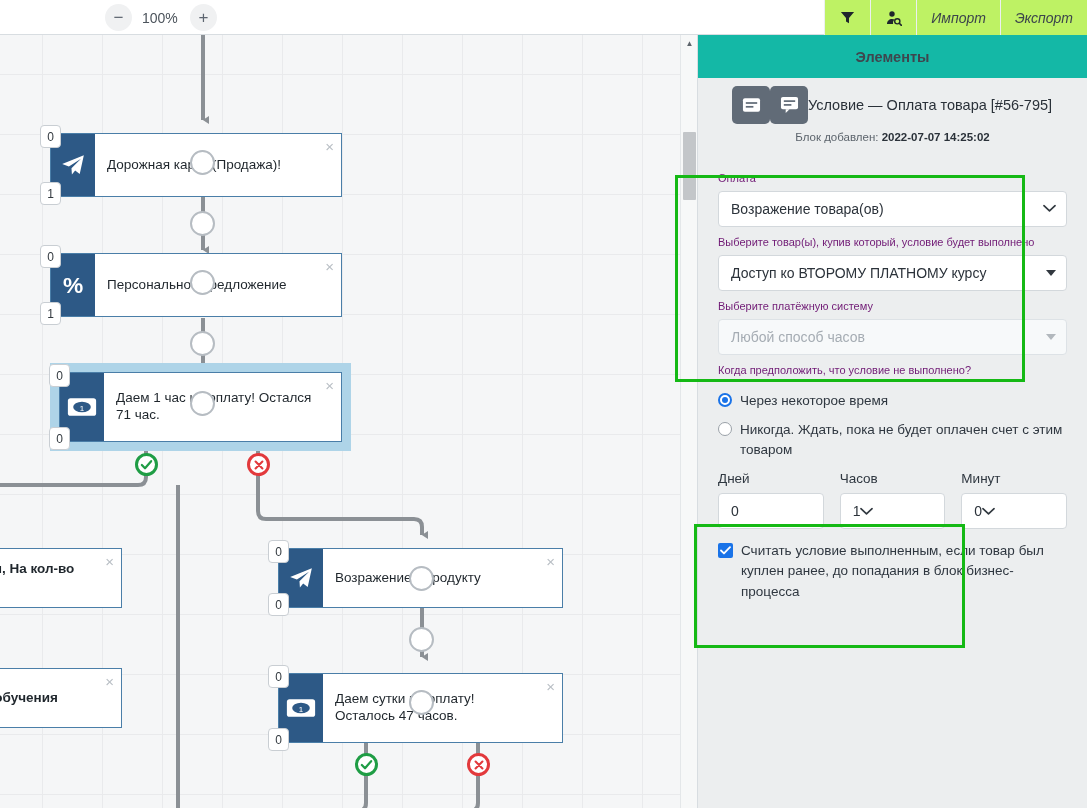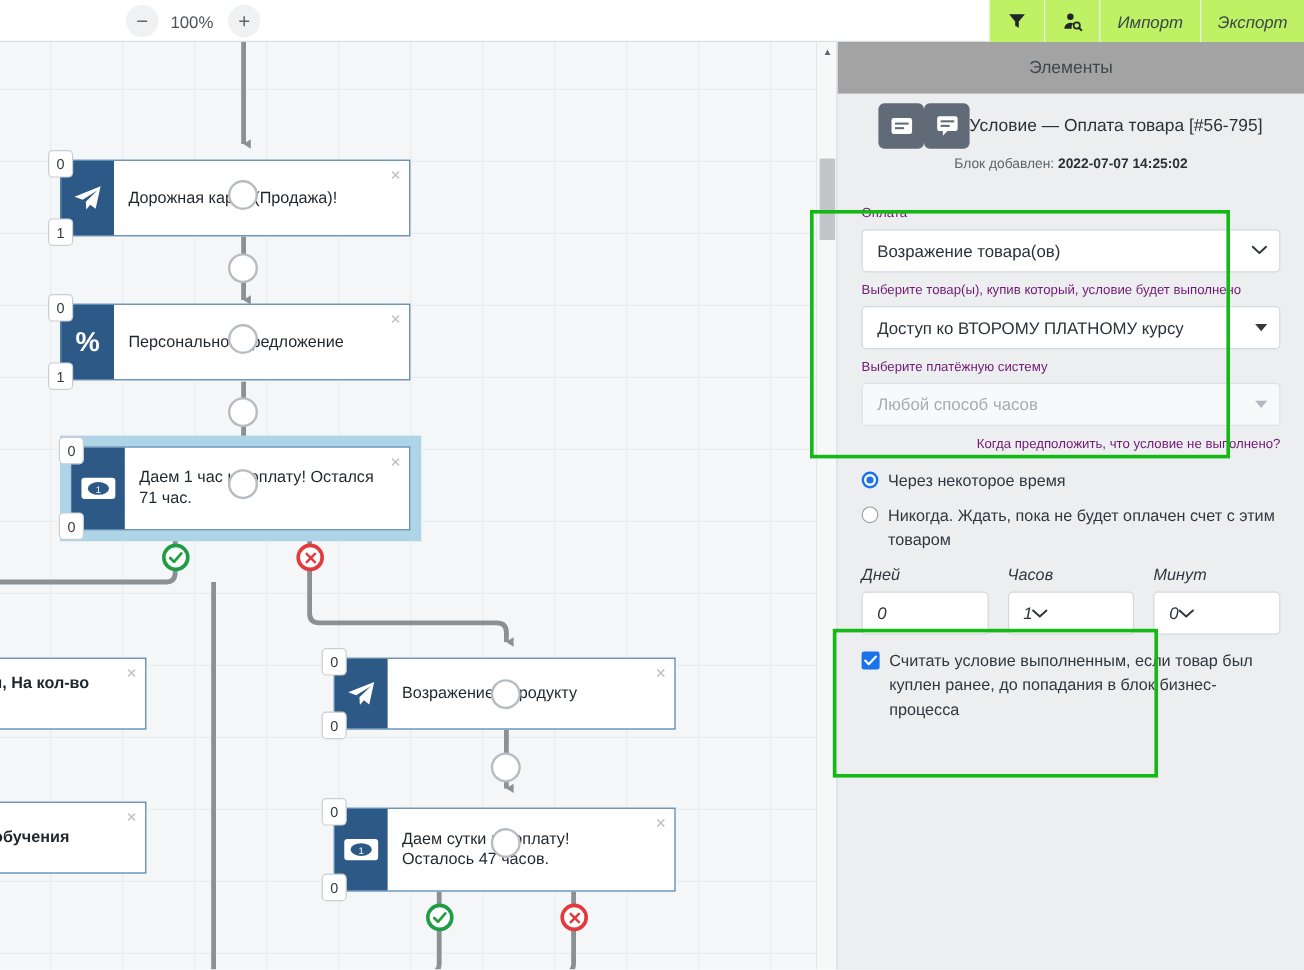--- a/index.html
+++ b/index.html
@@ -131,21 +131,21 @@
     background: #eceeef;
     border-left: 1px solid #d8dde1;
     overflow: hidden;
   }
   .tabs { display: flex; height: 43px; background: #eceeef; }
   .tab {
     flex: 1 1 50%;
     display: flex; align-items: center; justify-content: center;
     font-size: 14.5px; color: #3e464e; cursor: pointer;
   }
-  .tab.active { background: #a3a3a3; }
+  .tab.active { background: #14b8a6; font-weight: bold; }
 
   .panel-head {
     background: #eceeef; padding: 8px 12px 10px 12px; text-align: center;
   }
   .head-row { display: flex; align-items: center; gap: 0; padding-left: 22px; }
   .sq-btn {
     width: 38px; height: 38px; border-radius: 5px; background: #616b77;
     display: flex; align-items: center; justify-content: center;
     flex: 0 0 38px; cursor: pointer;
   }
@@ -192,21 +192,21 @@
     position: relative; cursor: pointer;
   }
   .radio.on { border-color: #1a73e8; border-width: 2px; }
   .radio.on::after {
     content: ""; position: absolute; left: 2px; top: 2px;
     width: 6px; height: 6px; border-radius: 50%; background: #1a73e8;
   }
   .radio-label { font-size: 13.5px; color: #2f3740; line-height: 1.45; }
 
   .time-grid {
-    display: flex; gap: 16px; margin-top: 12px; font-style: italic;
+    display: flex; gap: 16px; margin-top: 12px;
   }
   .time-col { flex: 1 1 0; }
   .time-col .cap { font-size: 13.5px; color: #2f3740; margin-bottom: 7px; }
   .time-box {
     position: relative; height: 36px;
     background: #fff; border: 1px solid #d3d8dc; border-radius: 4px;
     display: flex; align-items: center; padding: 0 26px 0 12px;
     font-size: 14px; color: #2b323a;
   }
 
@@ -454,21 +454,21 @@
     </div>
 
     <div class="field-label">Выберите платёжную систему</div>
     <div class="sel soft ph">
       <span>Любой способ часов</span>
       <span class="chev">
           <span class="caret-solid mute"></span>
         </span>
     </div>
 
-    <div class="field-label" style="text-align:right;">Когда предположить, что условие не выполнено?</div>
+    <div class="field-label" style="">Когда предположить, что условие не выполнено?</div>
 
     <div class="radio-row" style="margin-top:14px;">
       <span class="radio on"></span>
       <span class="radio-label">Через некоторое время</span>
     </div>
 
     <div class="radio-row">
       <span class="radio"></span>
       <span class="radio-label">Никогда. Ждать, пока не будет оплачен счет с этим товаром</span>
     </div>

